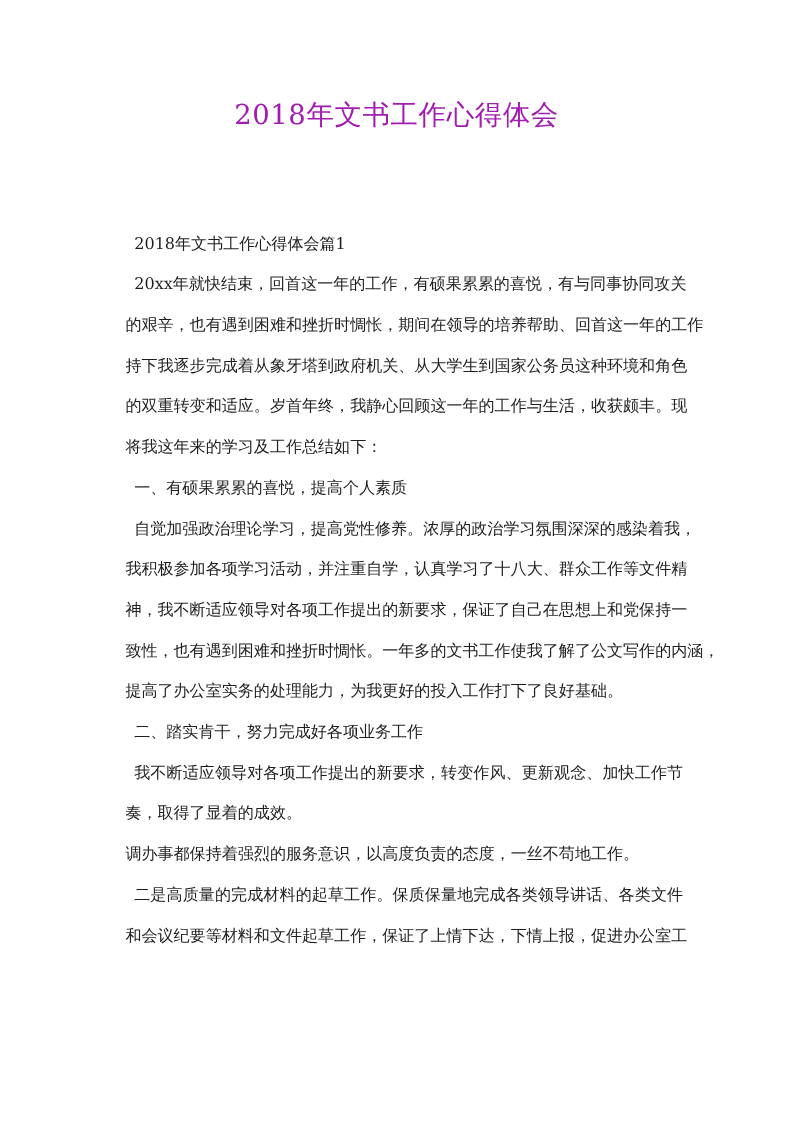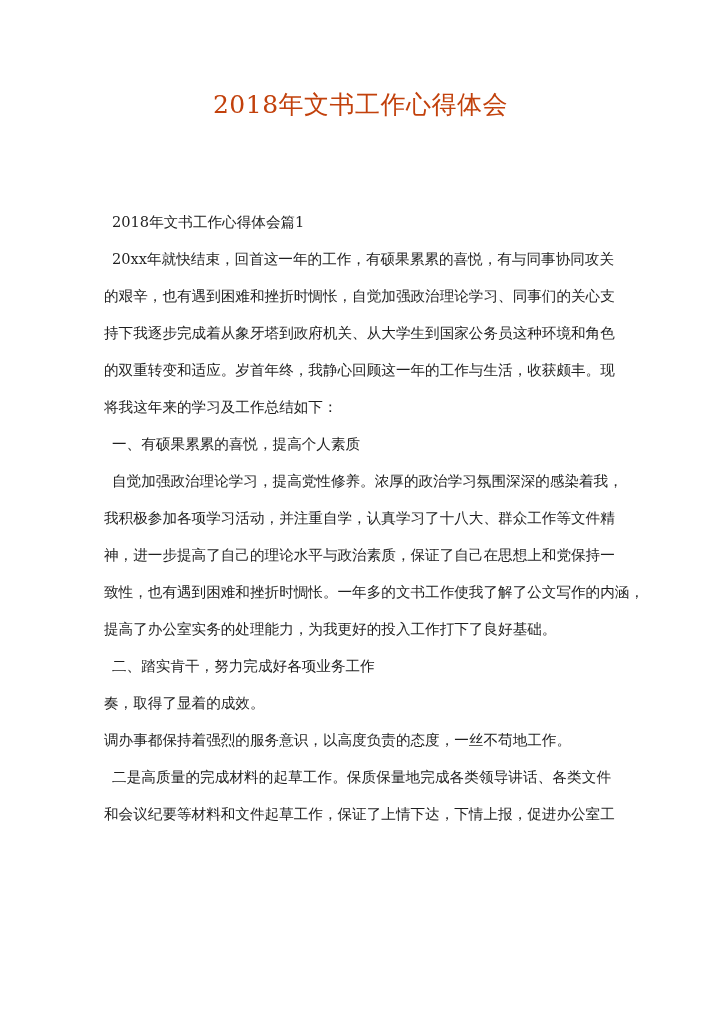--- a/index.html
+++ b/index.html
@@ -25,27 +25,27 @@
     }
     .title {
       position: absolute;
       left: 0;
       width: 721px;
       top: 88px;
       text-align: center;
       font-size: 25px;
       line-height: 34px;
       letter-spacing: 0.5px;
-      color: #c2410c;
+      color: #a21caf;
       margin: 0;
       font-weight: normal;
     }
     .body {
       position: absolute;
-      left: 104px;
+      left: 114px;
       top: 203px;
       width: 507px;
       font-size: 14.6px;
       line-height: 37px;
       color: #1e1e1e;
     }
     .line {
       display: block;
       white-space: nowrap;
       height: 37px;
@@ -62,29 +62,30 @@
   </style>
 </head>
 <body>
 
 <div class="page">
   <h1 class="title">2018年文书工作心得体会</h1>
 
   <div class="body">
     <span class="line short indent">2018年文书工作心得体会篇1</span>
     <span class="line indent">20xx年就快结束，回首这一年的工作，有硕果累累的喜悦，有与同事协同攻关</span>
-    <span class="line">的艰辛，也有遇到困难和挫折时惆怅，自觉加强政治理论学习、同事们的关心支</span>
+    <span class="line">的艰辛，也有遇到困难和挫折时惆怅，期间在领导的培养帮助、回首这一年的工作</span>
     <span class="line">持下我逐步完成着从象牙塔到政府机关、从大学生到国家公务员这种环境和角色</span>
     <span class="line">的双重转变和适应。岁首年终，我静心回顾这一年的工作与生活，收获颇丰。现</span>
     <span class="line short">将我这年来的学习及工作总结如下：</span>
     <span class="line short indent">一、有硕果累累的喜悦，提高个人素质</span>
     <span class="line indent">自觉加强政治理论学习，提高党性修养。浓厚的政治学习氛围深深的感染着我，</span>
     <span class="line">我积极参加各项学习活动，并注重自学，认真学习了十八大、群众工作等文件精</span>
-    <span class="line">神，进一步提高了自己的理论水平与政治素质，保证了自己在思想上和党保持一</span>
+    <span class="line">神，我不断适应领导对各项工作提出的新要求，保证了自己在思想上和党保持一</span>
     <span class="line">致性，也有遇到困难和挫折时惆怅。一年多的文书工作使我了解了公文写作的内涵，</span>
     <span class="line short">提高了办公室实务的处理能力，为我更好的投入工作打下了良好基础。</span>
     <span class="line short indent">二、踏实肯干，努力完成好各项业务工作</span>
+    <span class="line indent">我不断适应领导对各项工作提出的新要求，转变作风、更新观念、加快工作节</span>
     <span class="line short">奏，取得了显着的成效。</span>
     <span class="line short">调办事都保持着强烈的服务意识，以高度负责的态度，一丝不苟地工作。</span>
     <span class="line indent">二是高质量的完成材料的起草工作。保质保量地完成各类领导讲话、各类文件</span>
     <span class="line">和会议纪要等材料和文件起草工作，保证了上情下达，下情上报，促进办公室工</span>
   </div>
 </div>
 
 </body></html>

